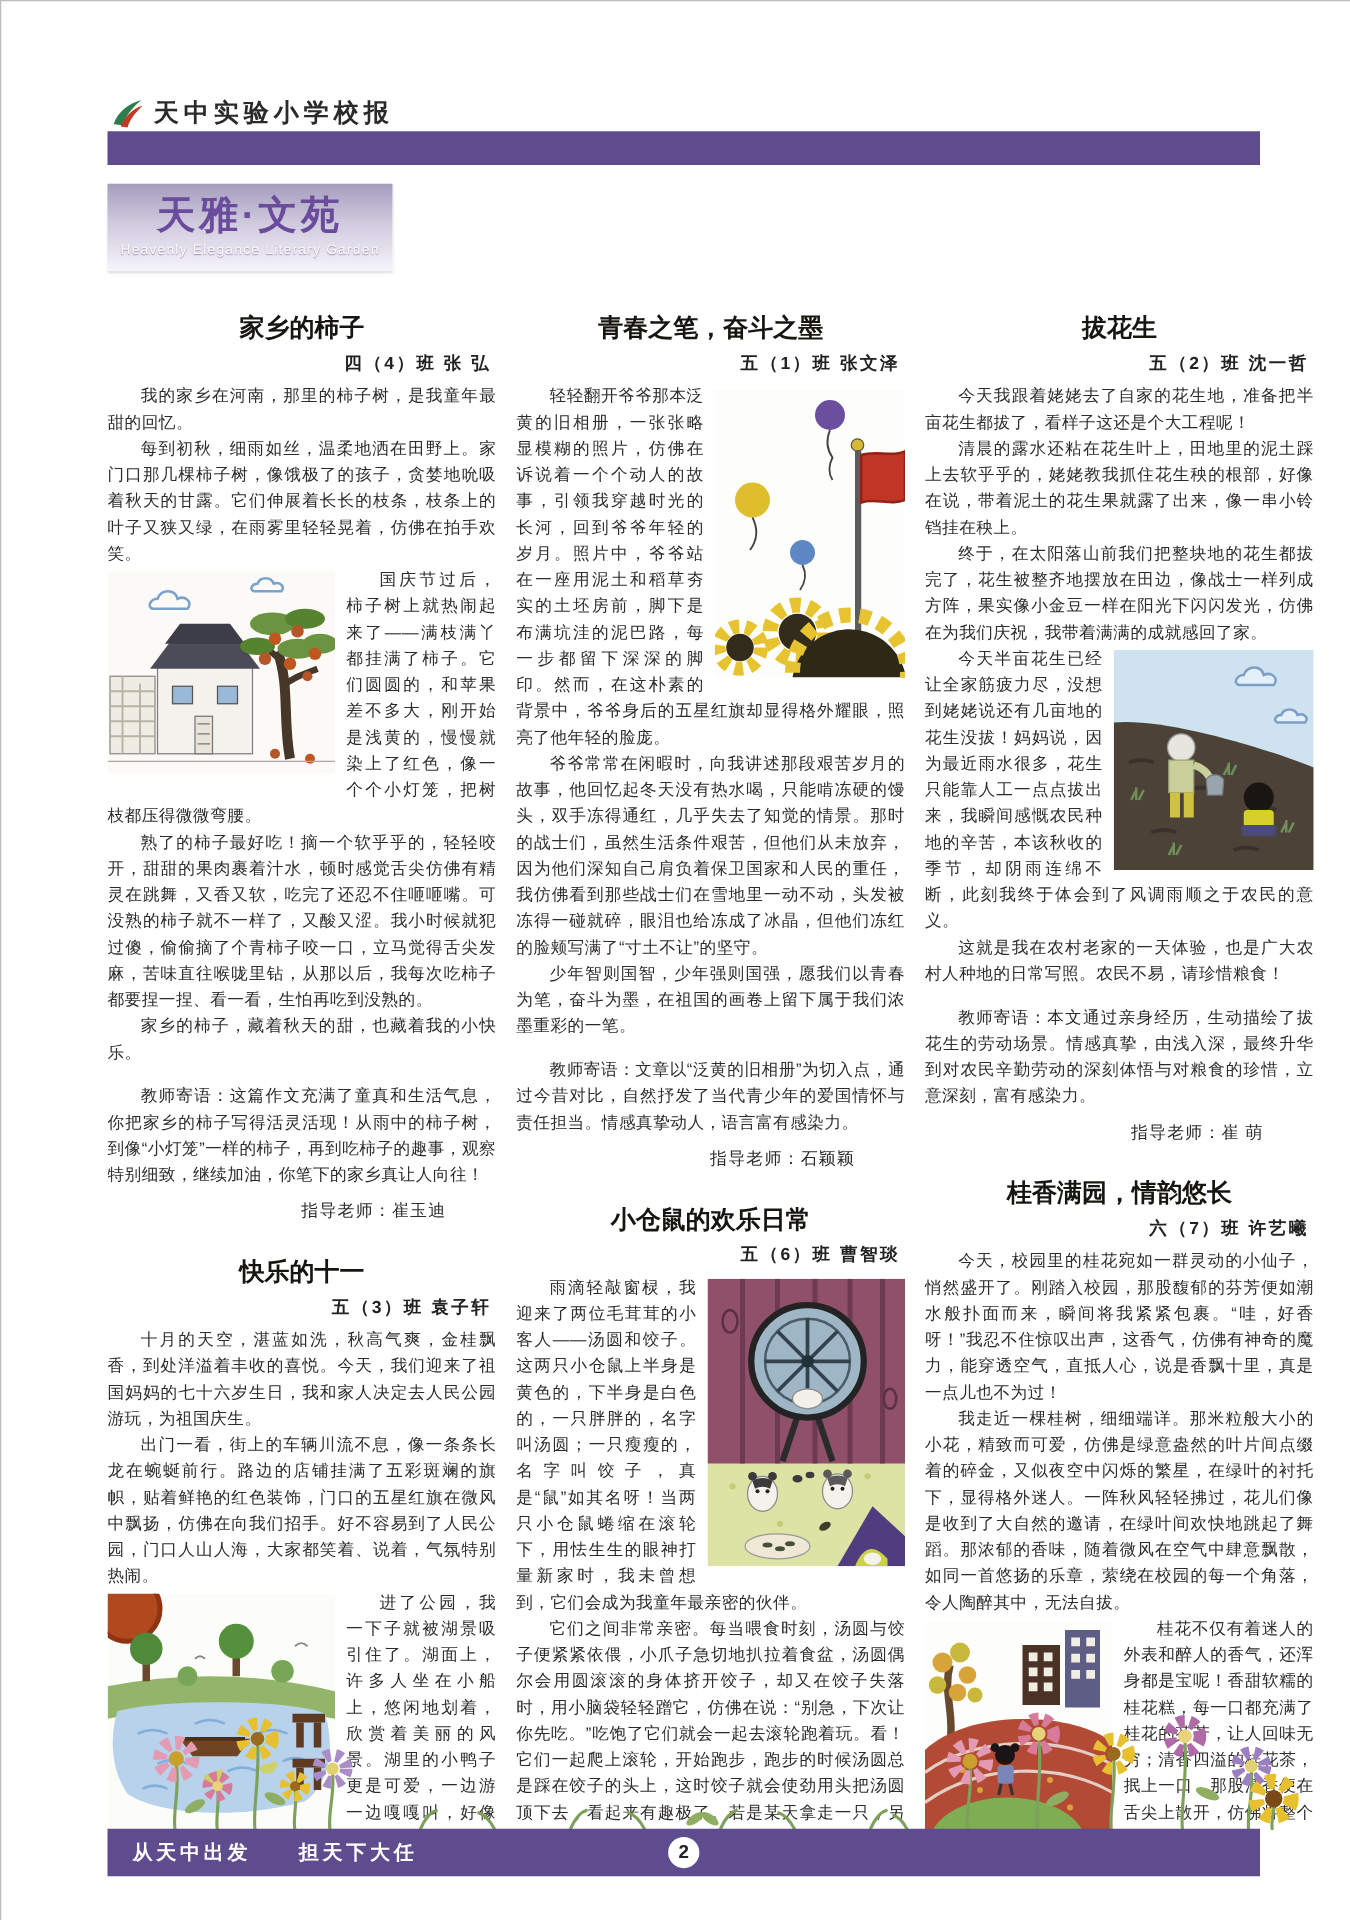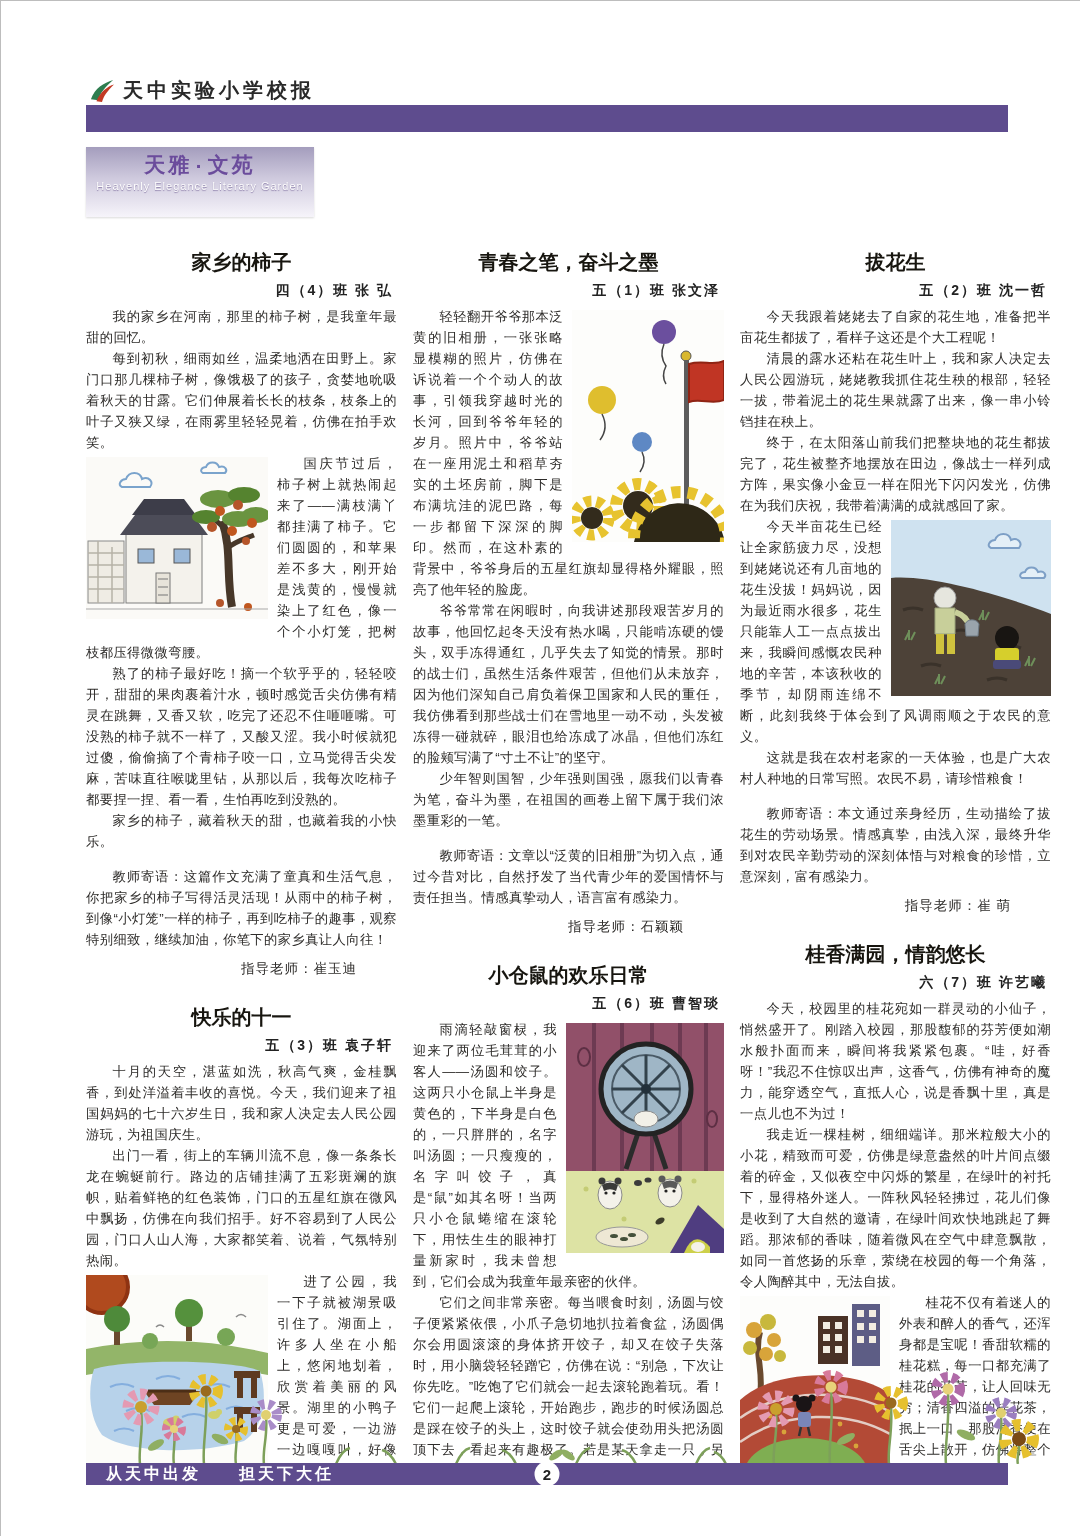--- a/index.html
+++ b/index.html
@@ -8,21 +8,21 @@
         font-family:"Liberation Sans", sans-serif;color:#2e2c2a;}
   
   .masthead{position:absolute;left:88px;top:76px;display:flex;align-items:center;gap:8px;text-align:right;}
   .masthead .logo{width:26px;height:24px;}
   .masthead-text{font-family:"DejaVu Serif", serif;font-weight:bold;font-size:20px;
         letter-spacing:4px;color:#2a2a2a;}
   .topbar{position:absolute;left:85px;top:104px;width:922px;height:27px;background:#5e4c8e;}
   .banner{position:absolute;left:85px;top:146px;width:228px;height:70px;
         background:linear-gradient(180deg,#a49dbd 0%,#cfcade 45%,#f6f4fa 100%);
         text-align:center;box-shadow:0 1px 2px rgba(0,0,0,.15);}
-  .banner-title{font-family:Liberation Mono, monospace;font-weight:bold;font-size:21px;
+  .banner-title{font-family:Liberation Sans, sans-serif;font-weight:bold;font-size:31px;
         color:#6b4c9c;letter-spacing:3px;margin-top:4px;}
   .banner-sub{font-size:11px;color:#fdfdfd;letter-spacing:1px;margin-top:1px;
         text-shadow:0 1px 1px rgba(90,70,130,.6);}
   
   .columns{position:absolute;left:85px;top:238px;width:965px;height:1225px;
         display:flex;gap:16px;overflow:hidden;}
   .col{width:311px;}
   .article{margin-bottom:10px;}
   .a-title{font-size:20px;font-weight:bold;text-align:center;margin:10px 0 6px;color:#17150f;}
   .a-author{text-align:right;font-size:14px;letter-spacing:2px;padding-right:4px;margin-bottom:6px;color:#222;font-weight:bold;}
@@ -30,21 +30,21 @@
   .a-body p{margin:0;text-indent:2em;}
   .fig{margin:0;padding:0;}
   .fl{float:left;margin:4px 9px 3px 0;}
   .fr{float:right;margin:4px 0 3px 9px;}
   .a-comment{clear:both;margin:14px 0 0;font-size:13.3px;line-height:1.58;
         text-align:justify;text-indent:2em;letter-spacing:.4px;}
   .a-teacher{text-align:right;font-size:13.5px;letter-spacing:1px;margin:10px 40px 16px 0;}
   .article::after{content:"";display:block;clear:both;}
   
   .flowers{position:absolute;left:85px;top:1368px;width:965px;height:95px;pointer-events:none;}
-  .bottombar{position:absolute;left:85px;top:1462px;width:922px;height:22px;background:#5e4c8e;
+  .bottombar{position:absolute;left:85px;top:1462px;width:922px;height:38px;background:#5e4c8e;
         display:flex;align-items:center;}
   .slogan{color:#ffffff;font-weight:bold;font-size:16px;letter-spacing:3px;margin-left:20px;}
   .pagecircle{position:absolute;left:50%;top:50%;transform:translate(-50%,-50%);
         width:25px;height:25px;border-radius:50%;background:#ffffff;color:#222;
         font-weight:bold;font-size:15px;display:flex;align-items:center;justify-content:center;}
 </style>
 </head>
 <body>
 
 <div class="page">
@@ -241,21 +241,21 @@
       </article>
     </div>
 
     <div class="col">
 
       <article class="article">
         <h2 class="a-title">拔花生</h2>
         <div class="a-author">五（2）班 沈一哲</div>
         <div class="a-body">
           <p>今天我跟着姥姥去了自家的花生地，准备把半亩花生都拔了，看样子这还是个大工程呢！</p>
-          <p>清晨的露水还粘在花生叶上，我和家人决定去人民公园游玩，姥姥教我抓住花生秧的根部，轻轻一拔，带着泥土的花生果就露了出来，像一串小铃铛挂在秧上。</p>
+          <p>清晨的露水还粘在花生叶上，田地里的泥土踩上去软乎乎的，姥姥教我抓住花生秧的根部，好像在说，带着泥土的花生果就露了出来，像一串小铃铛挂在秧上。</p>
           <p>终于，在太阳落山前我们把整块地的花生都拔完了，花生被整齐地摆放在田边，像战士一样列成方阵，果实像小金豆一样在阳光下闪闪发光，仿佛在为我们庆祝，我带着满满的成就感回了家。</p>
           <figure class="fig fr">
             <svg width="160" height="176" viewBox="0 0 160 176">
               <rect width="160" height="176" fill="#cfe2f0"></rect>
               <path d="M104 20 c3-8 14-8 16 0 c7-3 12 3 8 8 H100 c-5-2-1-8 4-8z" fill="#e4eff7" stroke="#7d9fc6" stroke-width="2"></path>
               <path d="M134 52 c2-6 11-6 13 0 c6-2 9 3 6 6 H131 c-4-2-1-6 3-6z" fill="#e4eff7" stroke="#7d9fc6" stroke-width="2"></path>
               <path d="M0 58 C40 54 120 78 160 94 L160 176 L0 176 Z" fill="#4d4238"></path>
               <path d="M12 90 q10 -4 20 0 M60 112 q10 -4 20 0 M110 128 q10 -4 20 0 M30 146 q10 -4 20 0 M96 160 q10 -4 20 0" stroke="#3a322a" stroke-width="3" fill="none"></path>
               <path d="M14 120 l4 -8 m0 8 l0 -10 m2 10 l4 -8 M88 100 l4 -8 m0 8 l0 -10 m2 10 l4 -8 M134 146 l4 -8 m0 8 l0 -10 m2 10 l4 -8 M44 164 l4 -8 m0 8 l0 -10 m2 10 l4 -8" stroke="#6e8f5a" stroke-width="2" fill="none"></path>
               <circle cx="54" cy="78" r="11" fill="#e6e6de" stroke="#9a9a9a"></circle>

